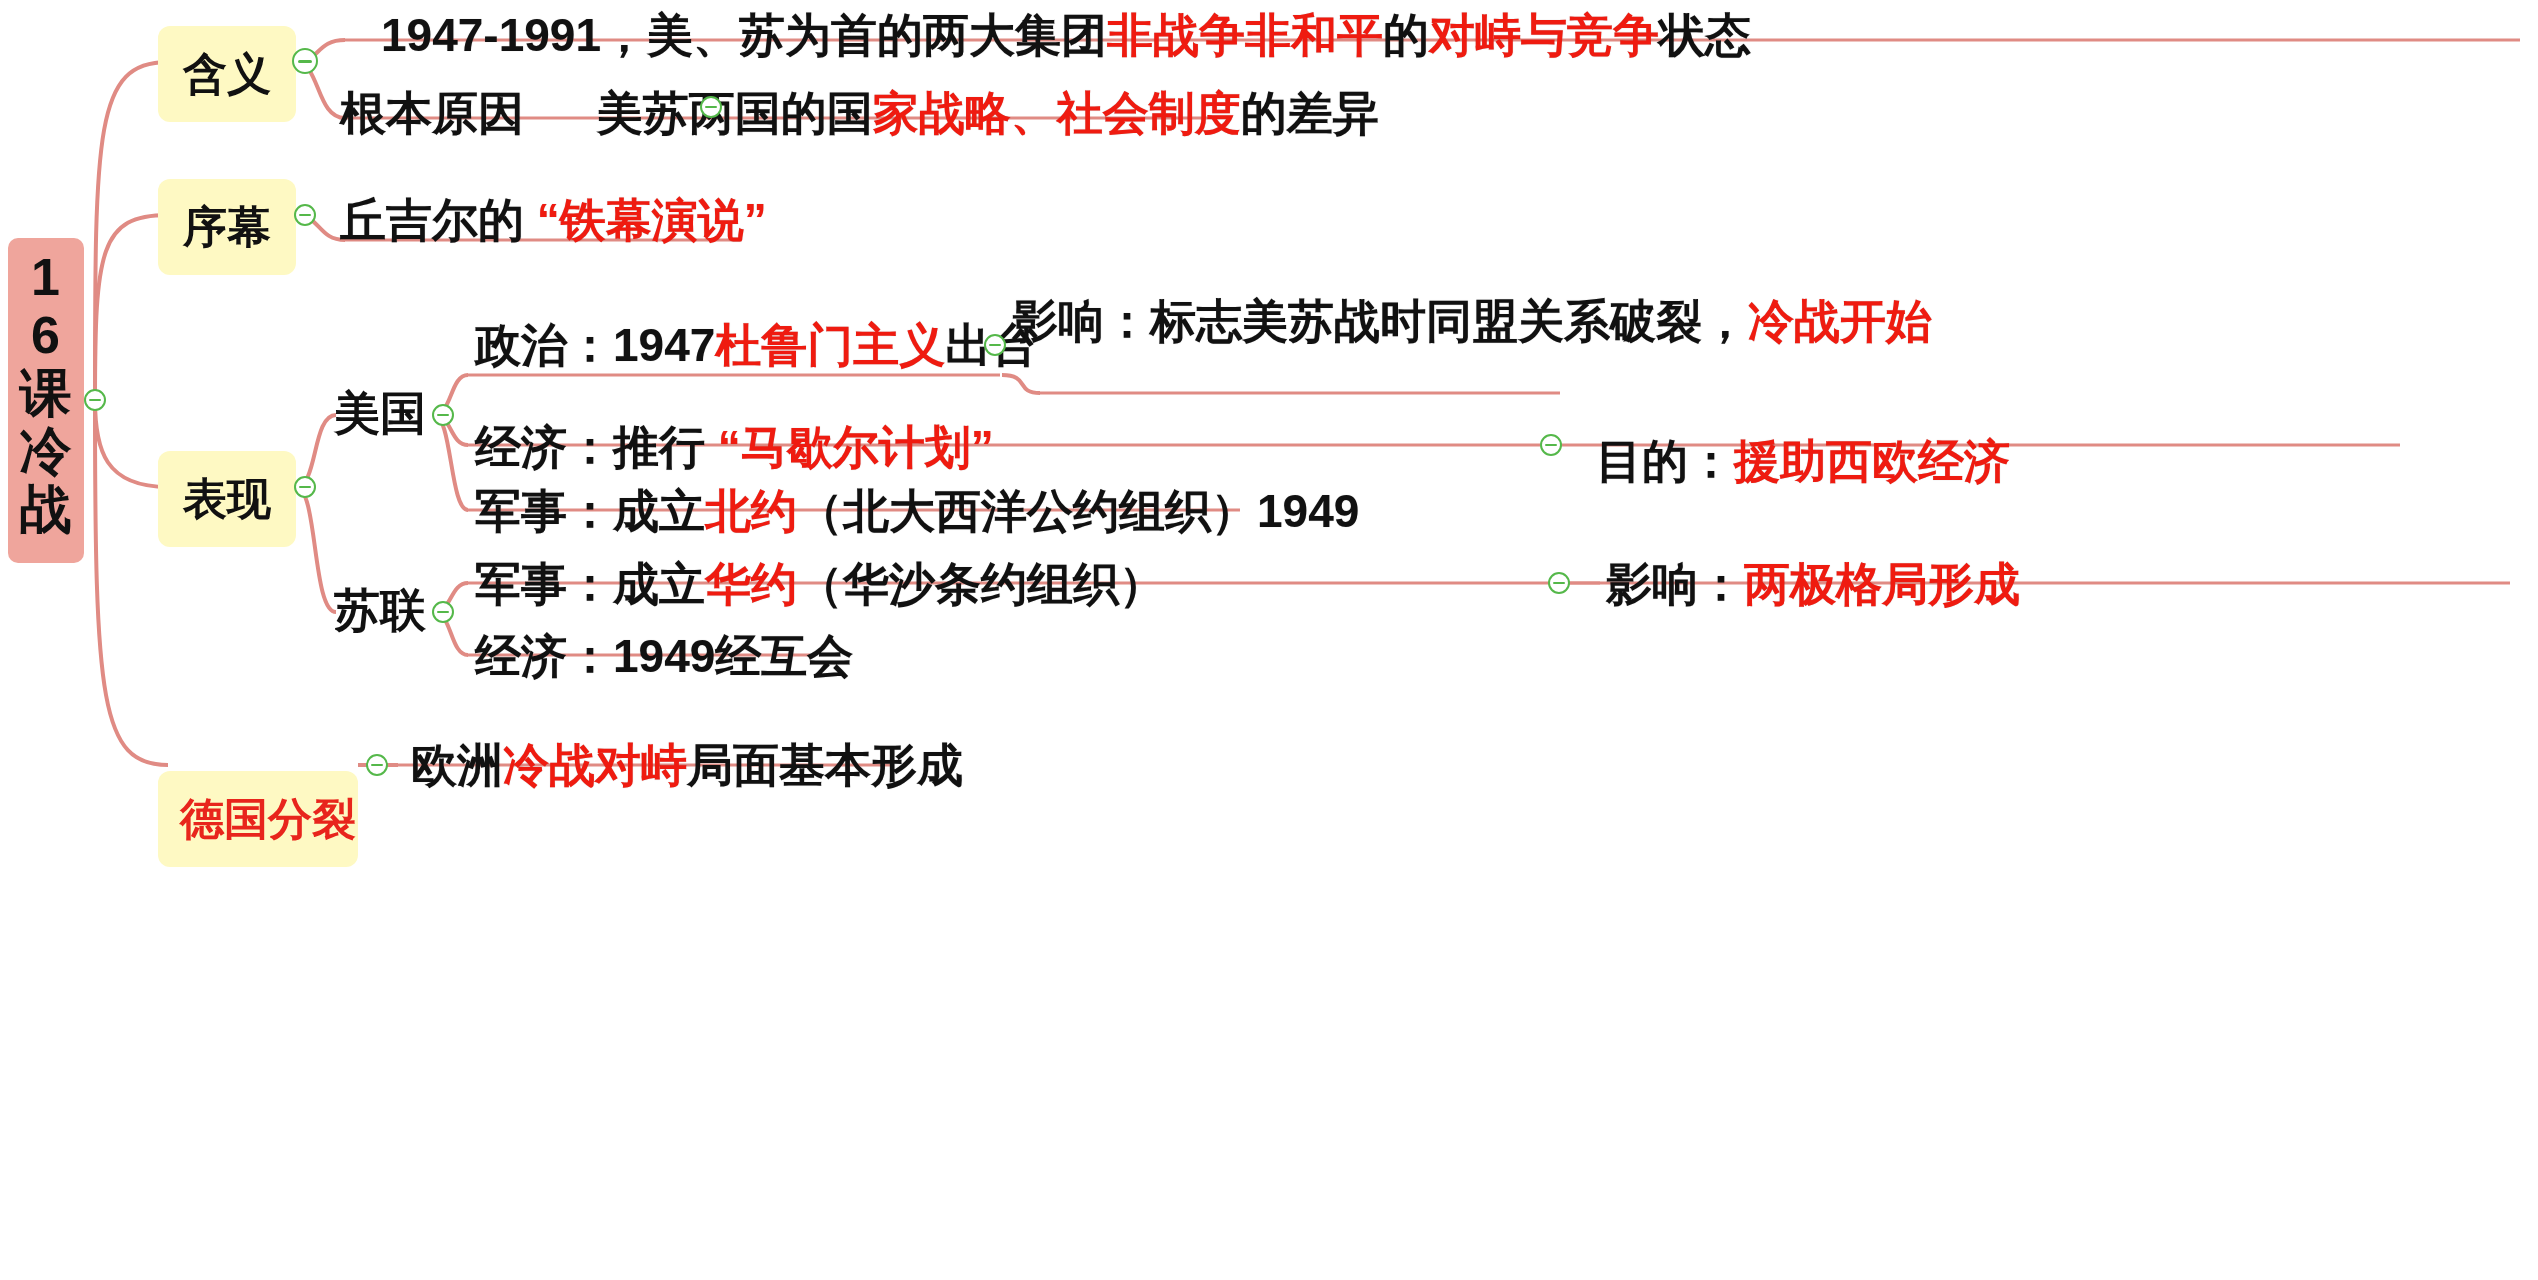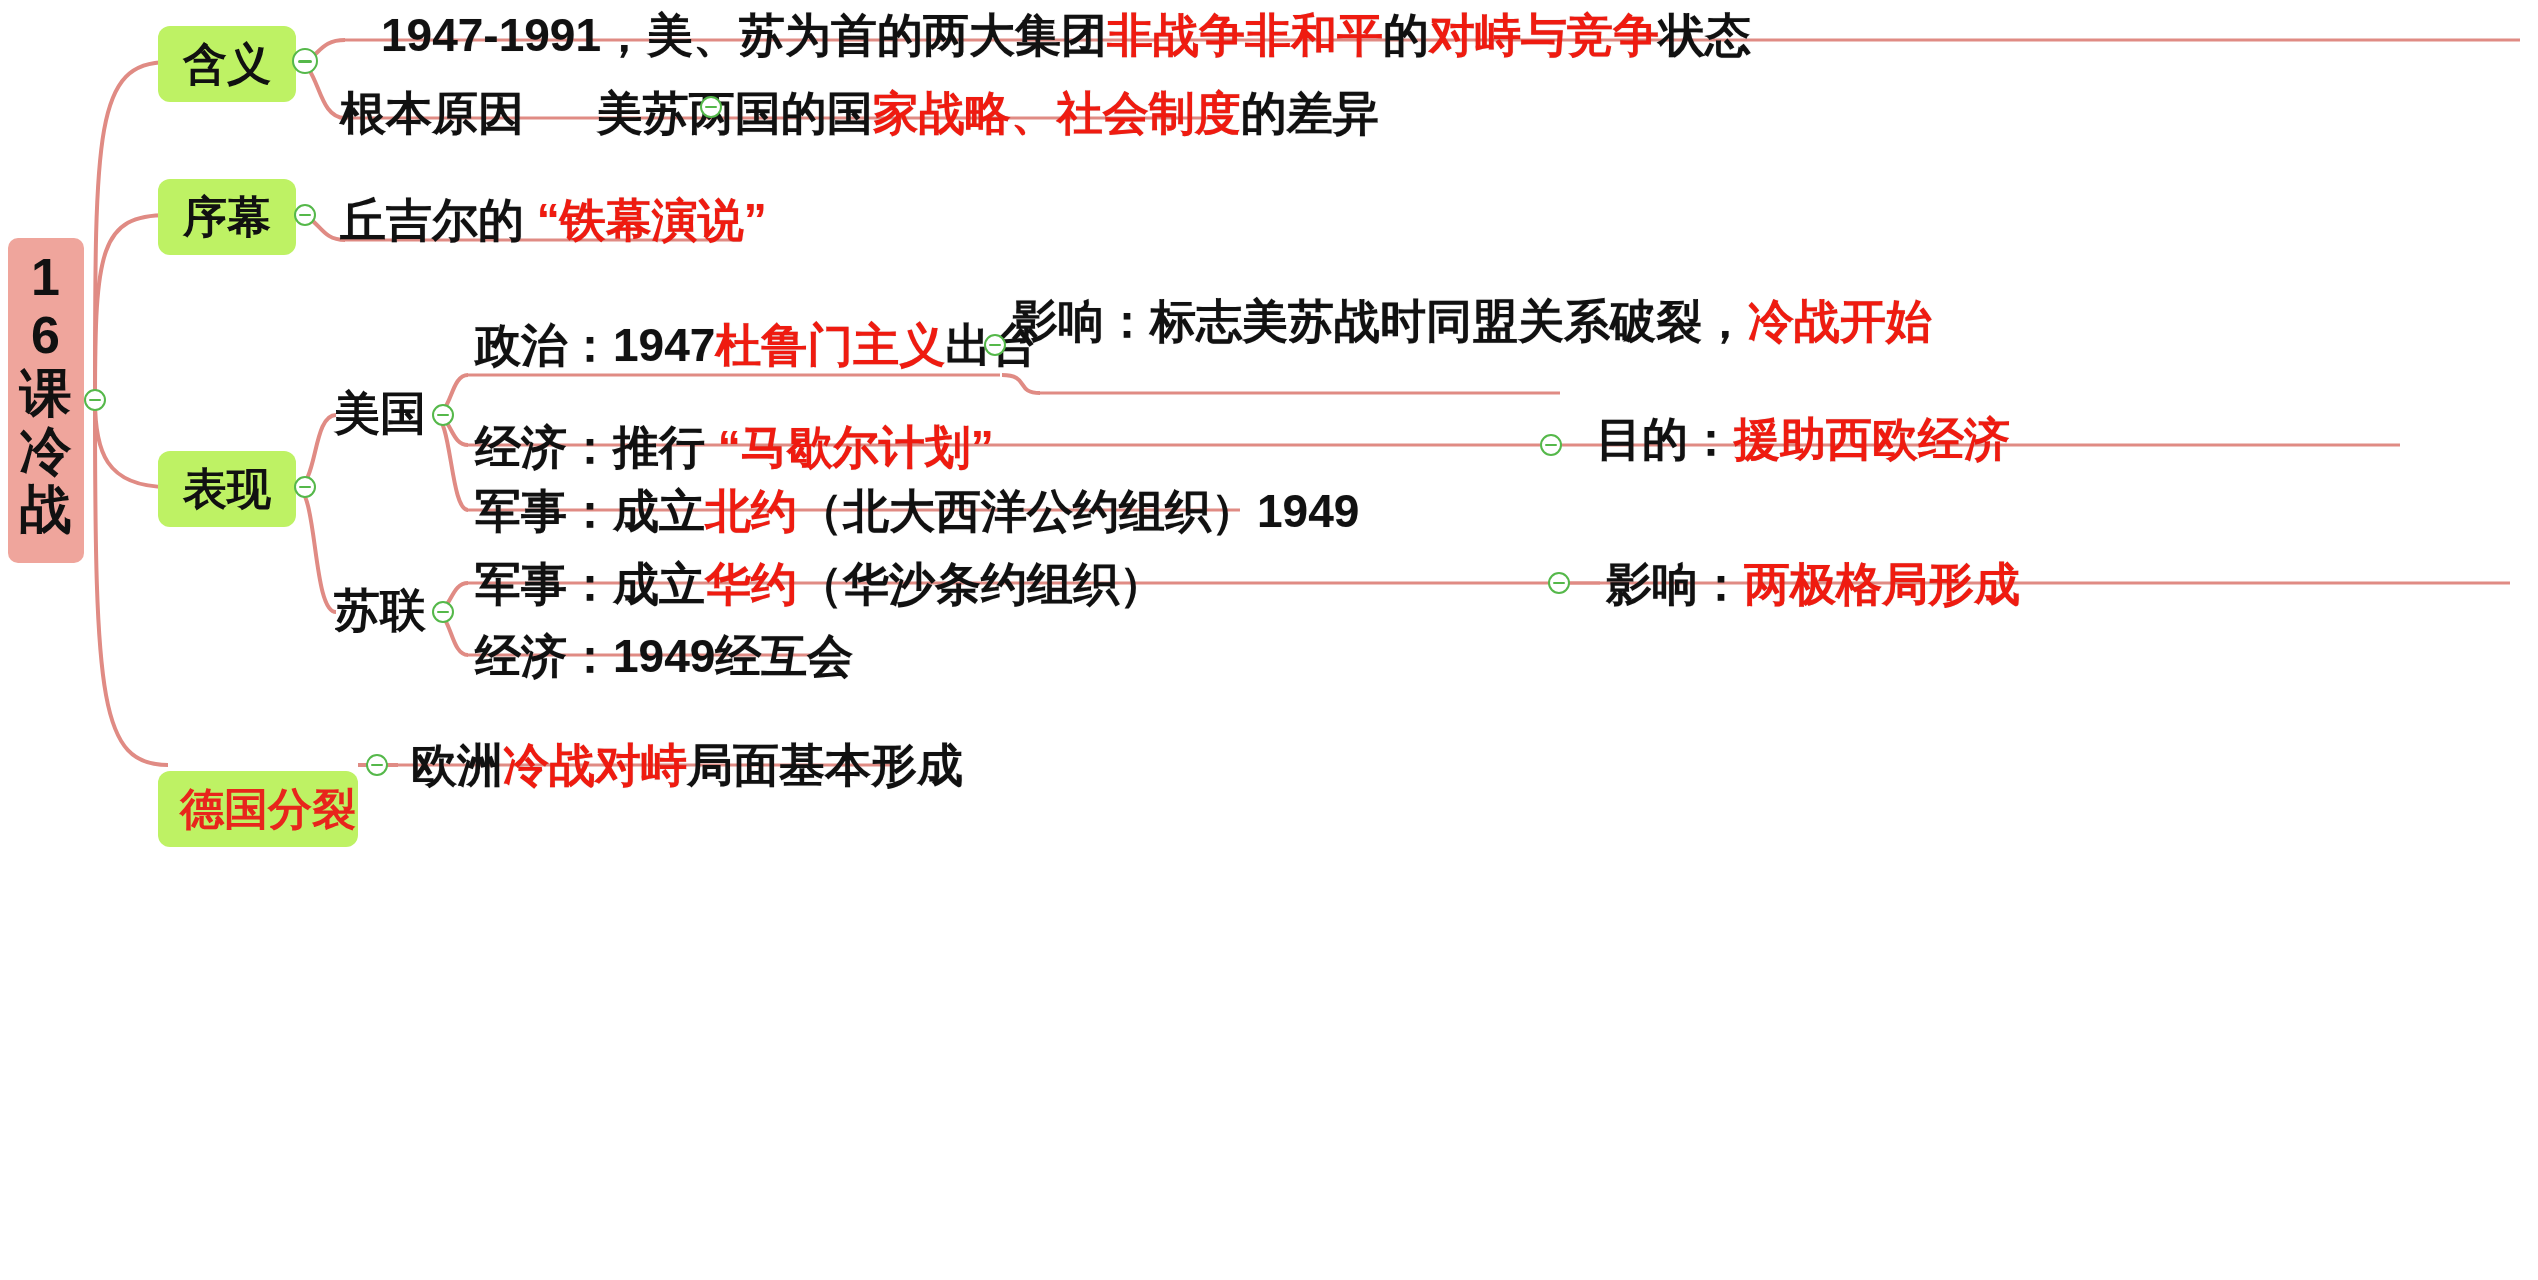--- a/index.html
+++ b/index.html
@@ -23,27 +23,27 @@
     font-weight:bold;
     font-size:52px;
     line-height:58px;
     text-align:center;
     letter-spacing:1px;
     padding:10px 6px;
     box-sizing:border-box;
   }
 
   .branchbox{
-    background:#bef264;
+    background:#fef9c3;
     border-radius:12px;
     color:#111;
     font-weight:bold;
     font-size:44px;
     line-height:1;
-    padding:16px 22px;
+    padding:26px 22px;
     box-sizing:border-box;
     text-align:center;
   }
   .branchbox.red{color:#e8251c;}
 
   .plain{
     color:#111;
     font-weight:bold;
     font-size:46px;
     line-height:58px;
@@ -181,21 +181,21 @@
 
   <div class="node plain wrapbox" style="left:1012px;top:295px;width:1512px;line-height:52px;">
     <span>影响：标志美苏战时同盟关系破裂，</span><span class="r">冷战开始</span>
   </div>
 
   <div class="node plain" style="left:475px;top:418px;">
     <span>经济：推行 </span><span class="r">“马歇尔计划”</span>
   </div>
   <div class="toggle sm" style="left:1540px;top:434px;"></div>
 
-  <div class="node plain" style="left:1596px;top:410px;">
+  <div class="node plain" style="left:1596px;top:432px;">
     <span>目的：</span><span class="r">援助西欧经济</span>
   </div>
 
   <div class="node plain" style="left:475px;top:482px;">
     <span>军事：成立</span><span class="r">北约</span><span>（北大西洋公约组织）1949</span>
   </div>
 
   <div class="node sub" style="left:334px;top:587px;">
     <span>苏联</span>
   </div>

